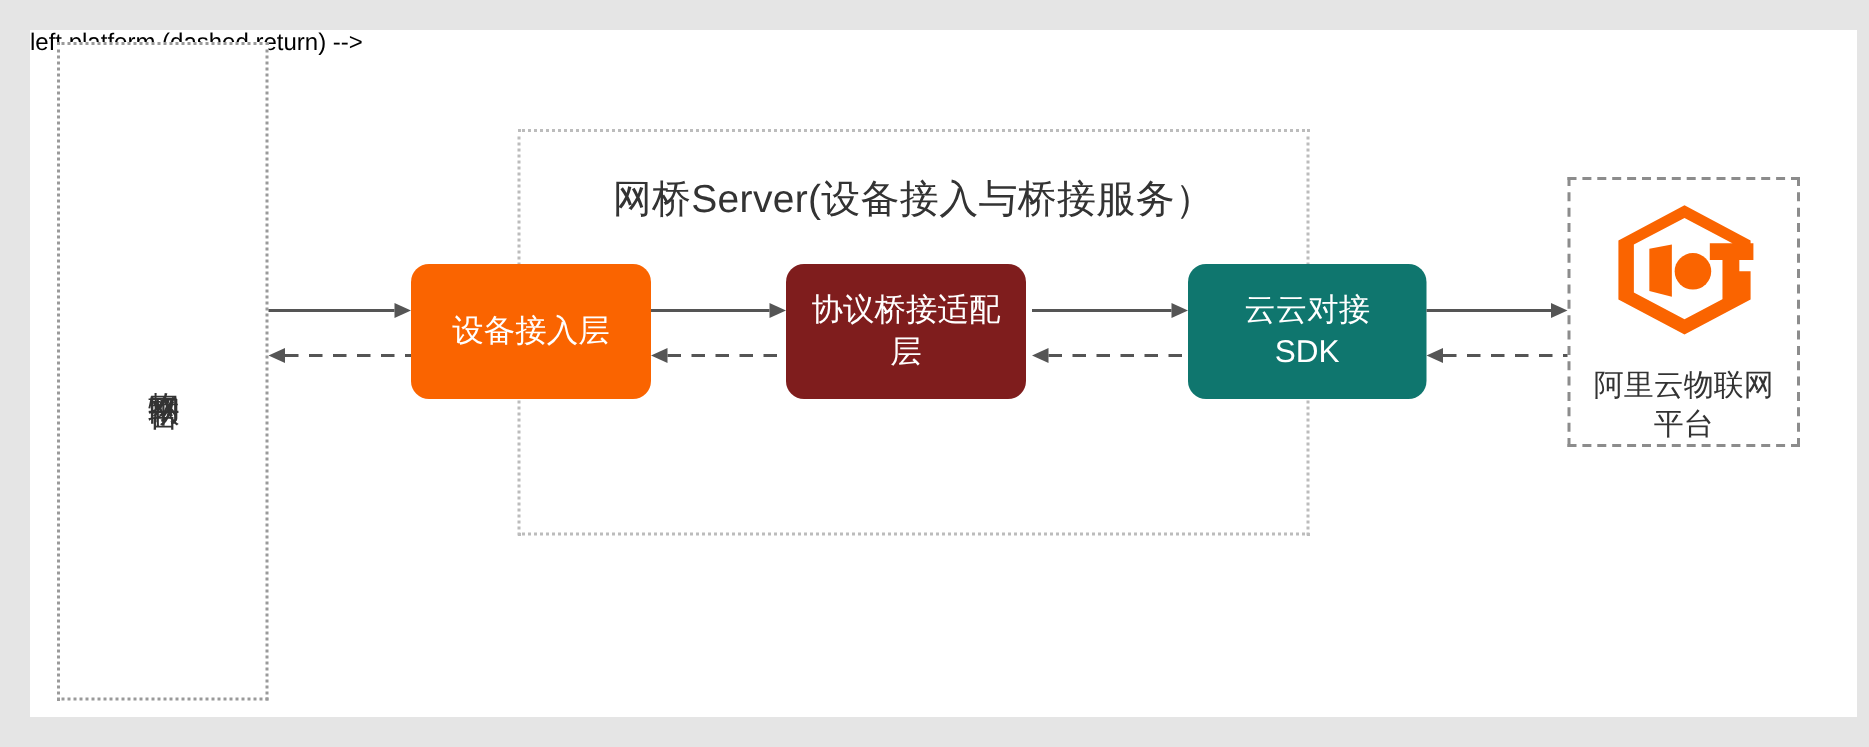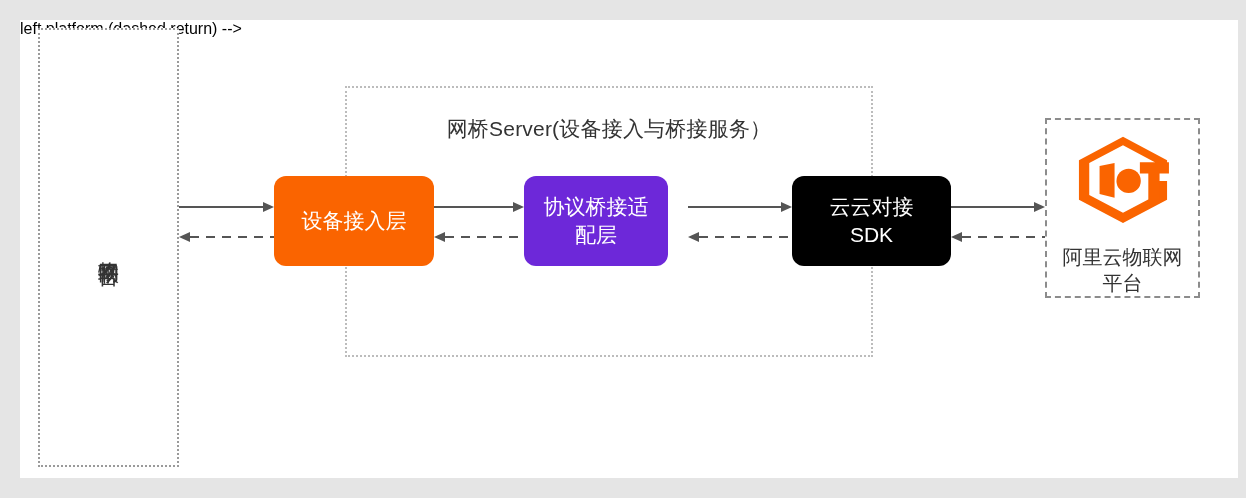--- a/index.html
+++ b/index.html
@@ -60,41 +60,41 @@
     width: 528px;
     height: 271px;
     border: 2px dotted #bcbcbc;
     background: transparent;
   }
   #bridge-title {
     left: 325px;
     top: 95px;
     width: 528px;
     text-align: center;
-    font-size: 21px;
+    font-size: 26px;
     color: #333333;
     font-weight: 400;
     letter-spacing: 0.2px;
   }
 
   
   .svc-box {
     border-radius: 12px;
     display: flex;
     align-items: center;
     justify-content: center;
     text-align: center;
     color: #ffffff;
     font-size: 21px;
     line-height: 1.32;
     padding: 0 10px;
   }
   #box-access  { left: 254px; top: 156px; width: 160px; height: 90px; background: #FA6400; }
-  #box-adapter { left: 504px; top: 156px; width: 144px; height: 90px; background: #6d28d9; }
-  #box-sdk     { left: 772px; top: 156px; width: 159px; height: 90px; background: #000000; }
+  #box-adapter { left: 504px; top: 156px; width: 160px; height: 90px; background: #7f1d1d; }
+  #box-sdk     { left: 772px; top: 156px; width: 159px; height: 90px; background: #0f766e; }
 
   
   #right-platform {
     left: 1025px;
     top: 98px;
     width: 155px;
     height: 180px;
     border: 2px dashed #8c8c8c;
     background: #ffffff;
     display: flex;

